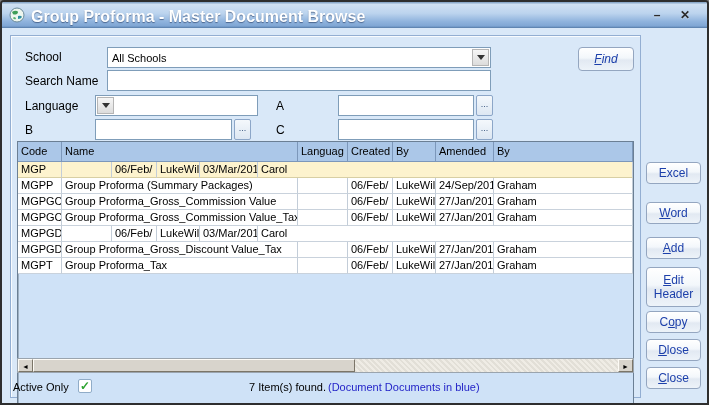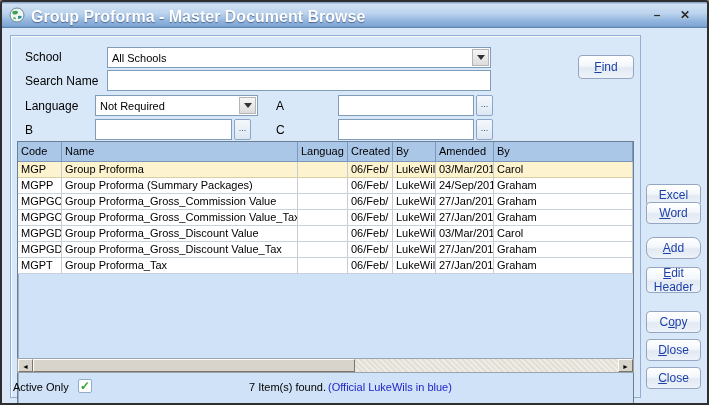--- a/index.html
+++ b/index.html
@@ -64,21 +64,21 @@
   
   .btn {
     position:absolute; display:flex; align-items:center; justify-content:center; text-align:center;
     color:var(--button-text,#1c3faa); font-size:12px; white-space:pre-line; line-height:14px;
     background:linear-gradient(180deg,#ffffff 0%,#f3f7fb 45%,#e2e9f2 55%,#edf3f9 100%);
     border:1px solid #94a6c0; border-radius:4px; cursor:default;
     box-shadow: inset 0 1px 0 #fff;
   }
   .btn .key { text-decoration:underline; }
 
-  .find-btn { left:567px; top:19px; width:56px; height:24px; }
+  .find-btn { left:567px; top:11px; width:56px; height:24px;font-style:italic; }
 
   
   .grid {
     position:absolute; left:6px; top:105px; width:617px; height:271px;
     background:var(--grid-empty,#cfe2f7);
     border:1px solid #6b7f94; box-shadow: inset 1px 1px 0 #9fb0c2;
     overflow:hidden;
   }
   .grid-head { display:flex; height:20px; background:var(--header-blue,#abc7e8); }
   .grid-head .cell {
@@ -152,21 +152,20 @@
       <span><span></span><span class="key">F</span><span>ind</span></span>
     </div>
 
     <span class="lbl" style="left:14px; top:38px;">Search Name</span>
     <div class="field" style="left:96px; top:34px; width:384px;">
       <input type="text" value="" style="">
     </div>
 
     <span class="lbl" style="left:14px; top:63px;">Language</span>
     <div class="combo" style="left:84px; top:59px; width:163px;">
-      <span class="combo-text">Not Required</span>
       <span class="combo-btn">
           <span class="tri-down"></span>
         </span>
     </div>
     <span class="lbl" style="left:265px; top:63px;">A</span>
     <div class="field" style="left:327px; top:59px; width:136px;">
       <input type="text" value="" style="">
     </div>
     <span class="dots-btn" style="left:465px; top:59px;">...</span>
 
@@ -187,21 +186,20 @@
           <div class="cell col-name">Name</div>
           <div class="cell col-languag">Languag</div>
           <div class="cell col-created">Created</div>
           <div class="cell col-by">By</div>
           <div class="cell col-amended">Amended</div>
           <div class="cell col-by2">By</div>
         </div>
       <div>
           <div class="grid-row selected">
             <div class="cell col-code">MGP</div>
-            <div class="cell col-name">Group Proforma</div>
             <div class="cell col-languag"></div>
             <div class="cell col-created">06/Feb/</div>
             <div class="cell col-by">LukeWils</div>
             <div class="cell col-amended">03/Mar/2014</div>
             <div class="cell col-by2">Carol</div>
           </div>
           <div class="grid-row">
             <div class="cell col-code">MGPP</div>
             <div class="cell col-name">Group Proforma (Summary Packages)</div>
             <div class="cell col-languag"></div>
@@ -223,21 +221,20 @@
             <div class="cell col-code">MGPGC</div>
             <div class="cell col-name">Group Proforma_Gross_Commission Value_Tax</div>
             <div class="cell col-languag"></div>
             <div class="cell col-created">06/Feb/</div>
             <div class="cell col-by">LukeWils</div>
             <div class="cell col-amended">27/Jan/2014</div>
             <div class="cell col-by2">Graham</div>
           </div>
           <div class="grid-row">
             <div class="cell col-code">MGPGD</div>
-            <div class="cell col-name">Group Proforma_Gross_Discount Value</div>
             <div class="cell col-languag"></div>
             <div class="cell col-created">06/Feb/</div>
             <div class="cell col-by">LukeWils</div>
             <div class="cell col-amended">03/Mar/2014</div>
             <div class="cell col-by2">Carol</div>
           </div>
           <div class="grid-row">
             <div class="cell col-code">MGPGD</div>
             <div class="cell col-name">Group Proforma_Gross_Discount Value_Tax</div>
             <div class="cell col-languag"></div>
@@ -262,33 +259,33 @@
       <span class="scroll-arrow">◄</span>
       <span class="scroll-thumb"></span>
       <span class="scroll-arrow right">►</span>
     </div>
 
     <span class="footer-text" style="left:2px;">Active Only</span>
     <span class="checkbox checked">
         <span class="mark">✓</span>
       </span>
     <span class="footer-text" style="left:238px;">7 Item(s) found.</span>
-    <span class="footer-text official" style="left:317px;">(Official LukeWils in blue)</span>
-  </div>
-
-  <div class="btn side-btn" style="top:182px;">
+    <span class="footer-text official" style="left:317px;">(Document Documents in blue)</span>
+  </div>
+
+  <div class="btn side-btn" style="top:160px;">
     <span><span>Excel</span><span class="key"></span><span></span></span>
   </div>
   <div class="btn side-btn" style="top:200px;">
     <span><span></span><span class="key">W</span><span>ord</span></span>
   </div>
-  <div class="btn side-btn" style="top:235px;border-radius:8px;">
+  <div class="btn side-btn" style="top:235px;">
     <span><span></span><span class="key">A</span><span>dd</span></span>
   </div>
-  <div class="btn side-btn" style="top:265px; height:26px;">
+  <div class="btn side-btn" style="top:265px; height:40px;">
     <span><span></span><span class="key">E</span><span>dit
 Header</span></span>
   </div>
   <div class="btn side-btn" style="top:309px;">
     <span><span>C</span><span class="key">o</span><span>py</span></span>
   </div>
   <div class="btn side-btn" style="top:337px;">
     <span><span></span><span class="key">D</span><span>lose</span></span>
   </div>
   <div class="btn side-btn" style="top:365px;">

